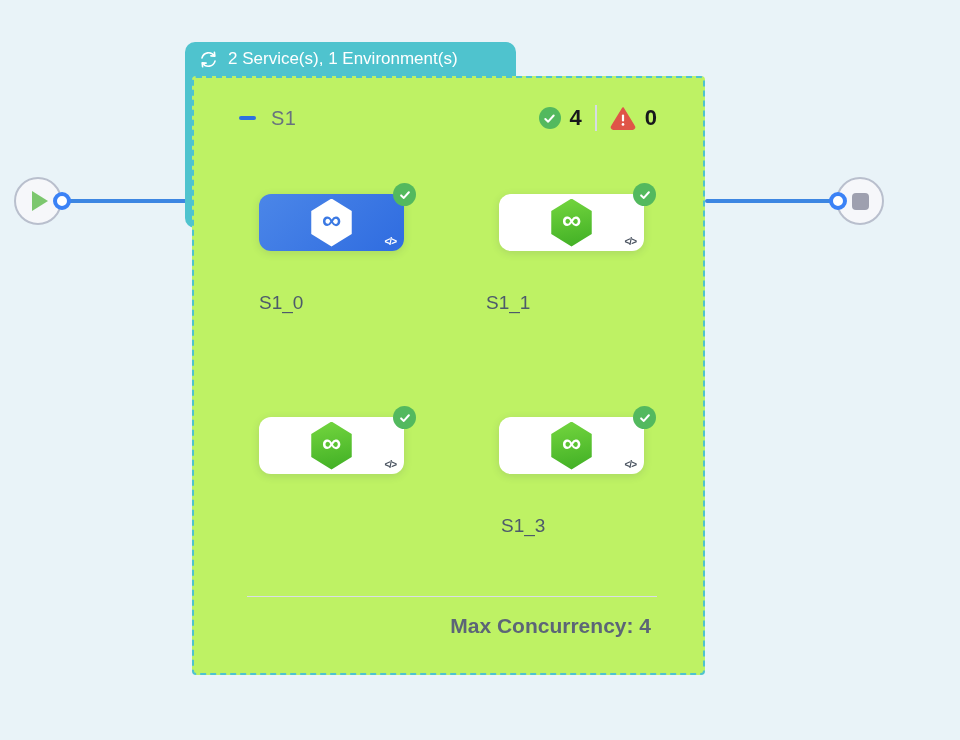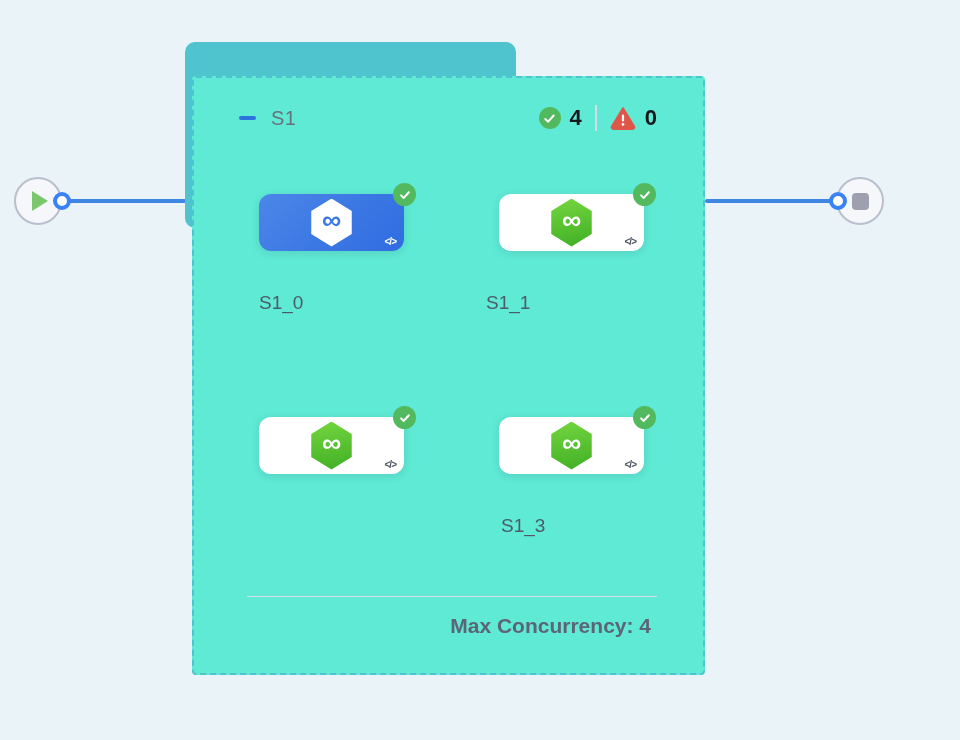--- a/index.html
+++ b/index.html
@@ -50,21 +50,21 @@
     position: absolute; left: 185px; top: 42px; width: 331px; height: 34px;
     display: flex; align-items: center; gap: 9px; padding-left: 13px;
     color: #ffffff; font-size: 17px; font-weight: 500; z-index: 6;
     cursor: pointer;
   }
   .badge-bar svg { flex: 0 0 auto; }
 
   
   .group-container {
     position: absolute; left: 192px; top: 76px; width: 513px; height: 599px;
-    background: #5eead4; border: 2px dashed #4fc3ce; border-radius: 4px;
+    background: #bef264; border: 2px dashed #4fc3ce; border-radius: 4px;
     z-index: 5;
   }
 
   
   .group-header {
     position: absolute; left: 45px; right: 46px; top: 25px; height: 30px;
     display: flex; align-items: center; justify-content: space-between;
   }
   .header-left { display: flex; align-items: center; gap: 15px; cursor: pointer; }
   .minus-icon { width: 17px; height: 4px; background: #2e72df; border-radius: 2px; }
@@ -227,14 +227,23 @@
     </div>
 
     <div class="tile-label label-1">S1_0</div>
     <div class="tile-label label-2">S1_1</div>
     <div class="tile-label label-4">S1_3</div>
 
     <div class="footer-divider"></div>
     <div class="footer-text">Max Concurrency: 4</div>
   </div>
 
+  <div class="badge-bar">
+    <svg width="21" height="21" viewBox="0 0 22 22">
+      <path d="M4.2 9.3 A7.2 7.2 0 0 1 17.2 7.2" fill="none" stroke="#ffffff" stroke-width="1.7" stroke-linecap="round"></path>
+      <path d="M17.2 3.4 L17.6 7.5 L13.5 7.2" fill="none" stroke="#ffffff" stroke-width="1.7" stroke-linecap="round" stroke-linejoin="round"></path>
+      <path d="M17.8 12.7 A7.2 7.2 0 0 1 4.8 14.8" fill="none" stroke="#ffffff" stroke-width="1.7" stroke-linecap="round"></path>
+      <path d="M4.8 18.6 L4.4 14.5 L8.5 14.8" fill="none" stroke="#ffffff" stroke-width="1.7" stroke-linecap="round" stroke-linejoin="round"></path>
+    </svg>
+    <span>2 Service(s), 1 Environment(s)</span>
+  </div>
 
 </div>
 
 </body></html>

